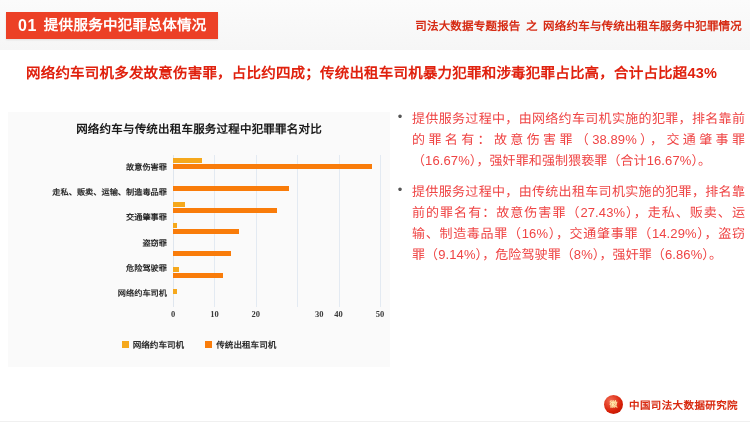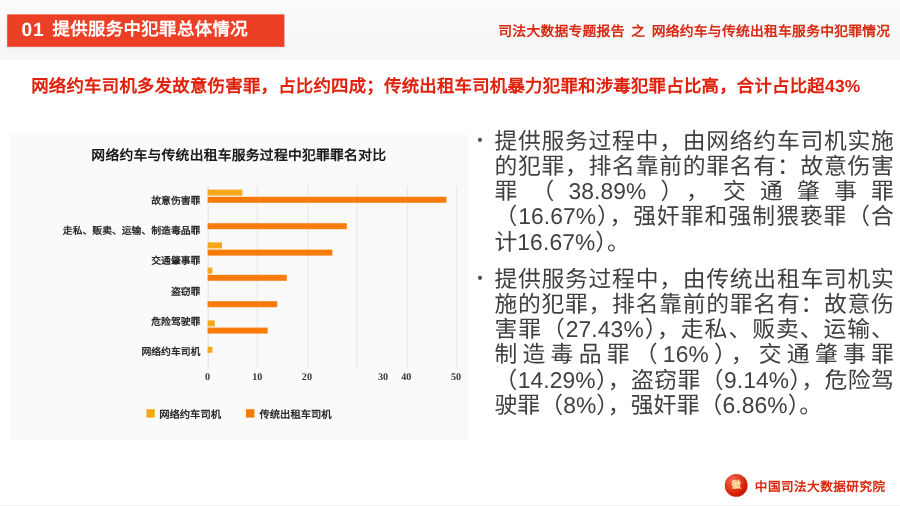--- a/index.html
+++ b/index.html
@@ -10,21 +10,21 @@
   }
   body { background: #ffffff; position: relative; }
 
   
   .topbar {
     position: absolute; left: 0; top: 0; width: 750px; height: 50px;
     background: linear-gradient(180deg,#fbfbfb 0%,#f6f6f6 100%);
   }
   .section-chip {
     position: absolute; left: 6px; top: 12px;
-    height: 27px; padding: 0 30px 0 12px;
+    height: 27px; padding: 0 11px 0 12px;
     background: #ec4026;
     display: flex; align-items: center; gap: 7px;
     color: #ffffff;
     box-shadow: 0 1px 2px rgba(0,0,0,.10);
   }
   .section-chip .num {
     font-size: 16px; font-weight: bold; letter-spacing: .5px; line-height: 1;
   }
   .section-chip .txt {
     font-size: 14.5px; font-weight: bold; letter-spacing: .3px; line-height: 1;
@@ -106,21 +106,21 @@
   }
   .bullet {
     display: flex; gap: 7px; margin-bottom: 10px;
   }
   .bullet .dot {
     flex: 0 0 auto; width: 10px; padding-top: 5px;
     font-size: 13px; line-height: 8px; color: #555; text-align: center;
   }
   .bullet .body {
     flex: 1 1 auto;
-    font-size: 19px; line-height: 21px; color: #404040;
+    font-size: 13px; line-height: 21px; color: #ef4444;
     text-align: justify; text-justify: inter-ideograph;
     letter-spacing: .1px;
   }
 
   
   .footer-logo {
     position: absolute; right: 12px; bottom: 8px;
     display: flex; align-items: center; gap: 6px;
   }
   .emblem {

